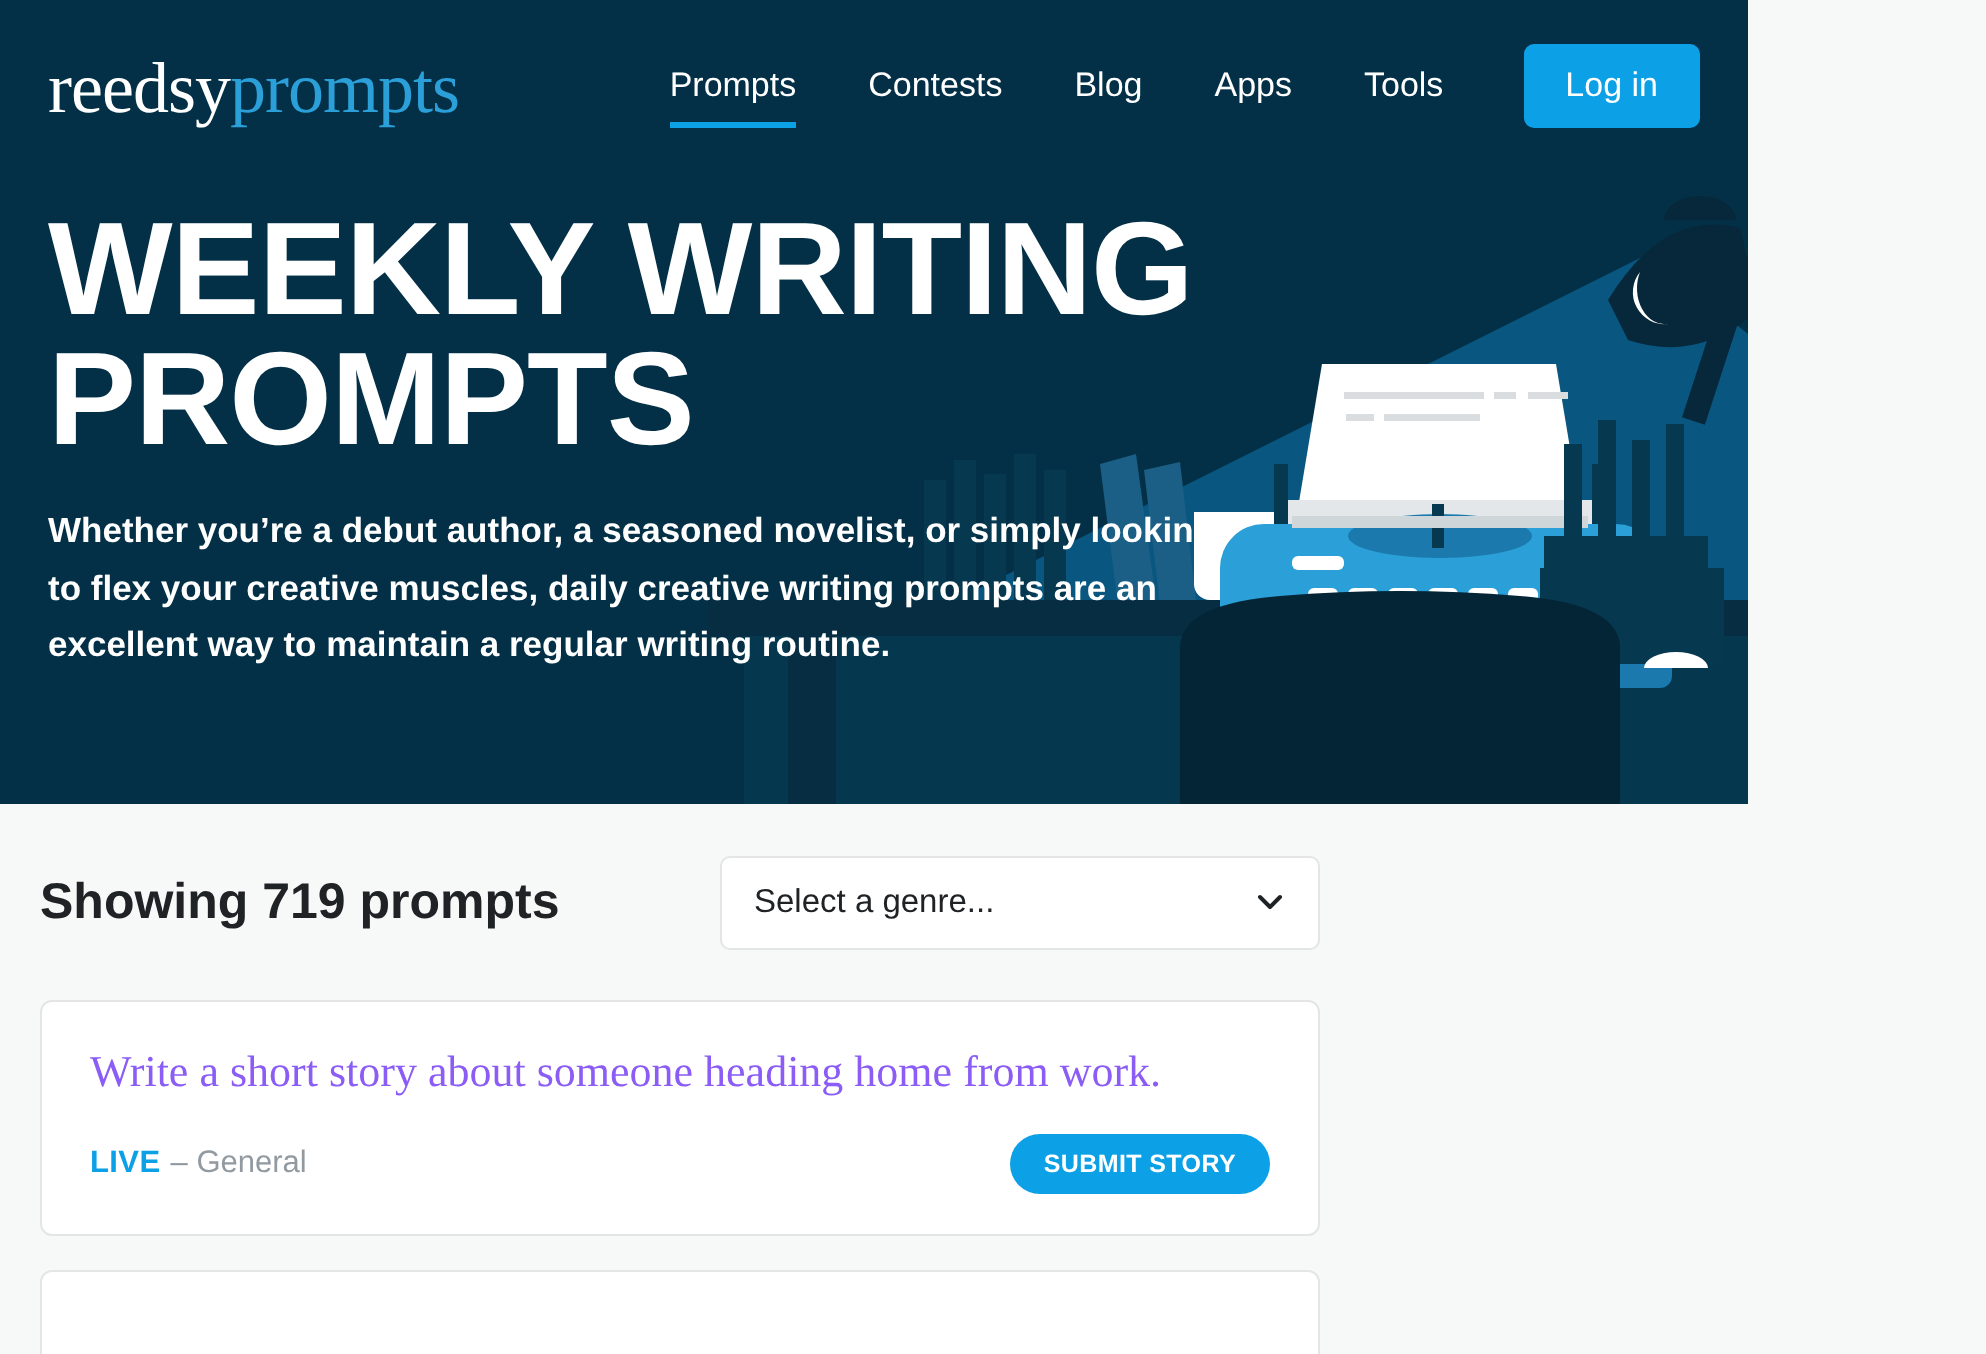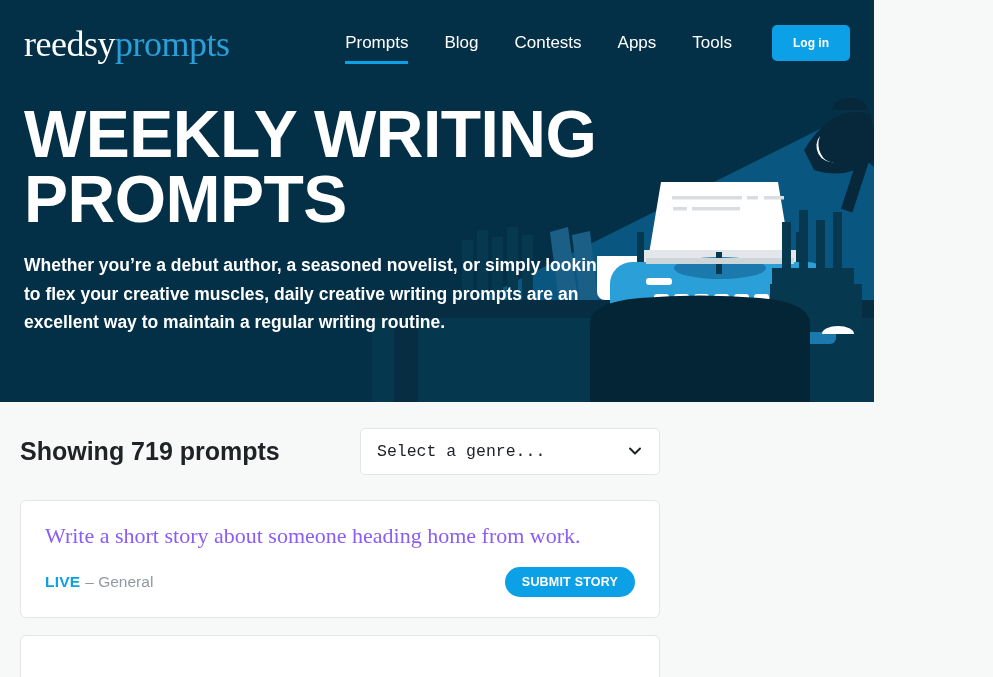--- a/index.html
+++ b/index.html
@@ -59,22 +59,22 @@
     position: absolute;
     left: 18px; right: 18px;
     bottom: 3px;
     height: 3px;
     background: #0ca0e6;
   }
   .login-btn {
     margin-left: 22px;
     background: #0ca0e6;
     color: #fff;
-    font-size: 12px;
-    font-weight: bold;
+    font-size: 17px;
+    font-weight: normal;
     border: none;
     border-radius: 5px;
     padding: 11px 21px;
     cursor: pointer;
     font-family: "Liberation Sans", sans-serif;
   }
 
   
   .illo {
     position: absolute;
@@ -141,21 +141,20 @@
     border: 1px solid #e3e5e6;
     border-radius: 5px;
     display: flex;
     align-items: center;
     padding: 0 16px;
     cursor: pointer;
   }
   .genre-value {
     font-size: 16.5px;
     color: #202326;
-    font-family: Liberation Mono, monospace;
   }
   .chev {
     margin-left: auto;
     width: 16px; height: 16px;
     display: block;
   }
 
   
   .card {
     background: #ffffff;
@@ -343,22 +342,22 @@
 
     <path d="M466 64 a14 18 0 0 0 14 26 a16 16 0 0 1 -14 -26 z" fill="#ffffff"></path>
   </svg>
 
   <nav class="nav">
     <div class="logo">
       <span class="reedsy">reedsy</span><span class="prompts">prompts</span>
     </div>
     <div class="nav-links">
       <a class="nav-link active">Prompts</a>
+      <a class="nav-link">Contests</a>
       <a class="nav-link">Blog</a>
-      <a class="nav-link">Contests</a>
       <a class="nav-link">Apps</a>
       <a class="nav-link">Tools</a>
       <button class="login-btn">Log in</button>
     </div>
   </nav>
 
   <div class="hero-text">
     <h1 class="hero-title">Weekly Writing Prompts</h1>
     <p class="hero-desc">Whether you’re a debut author, a seasoned novelist, or simply looking to flex your creative muscles, daily creative writing prompts are an excellent way to maintain a regular writing routine.</p>
   </div>

